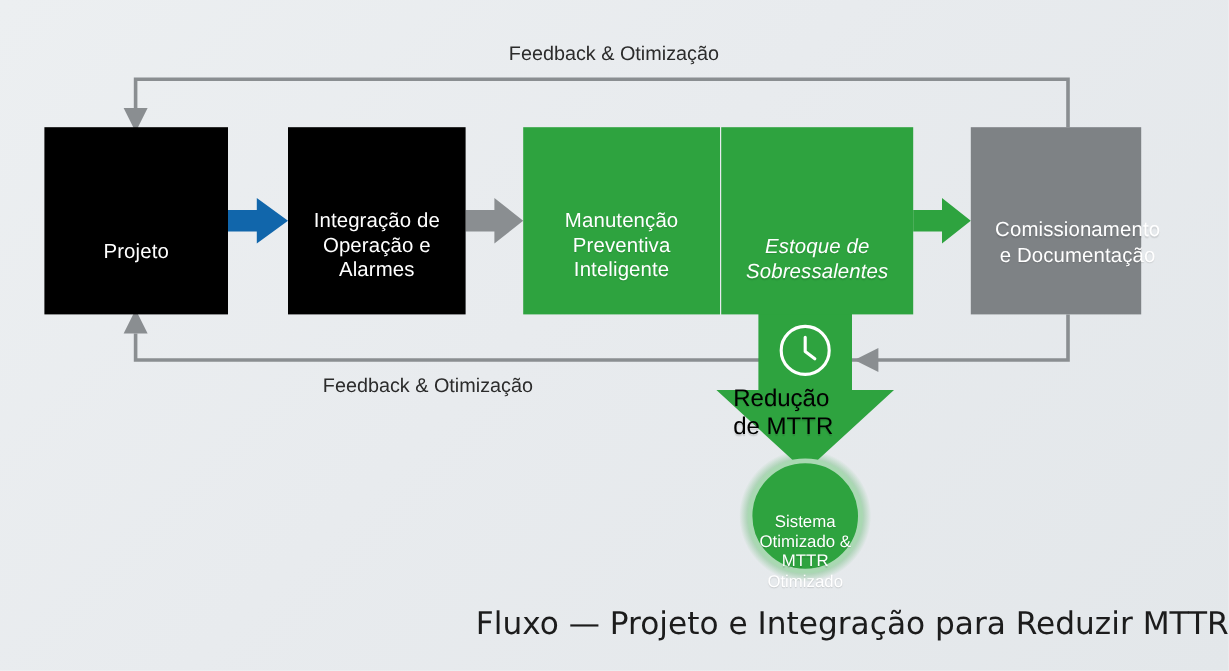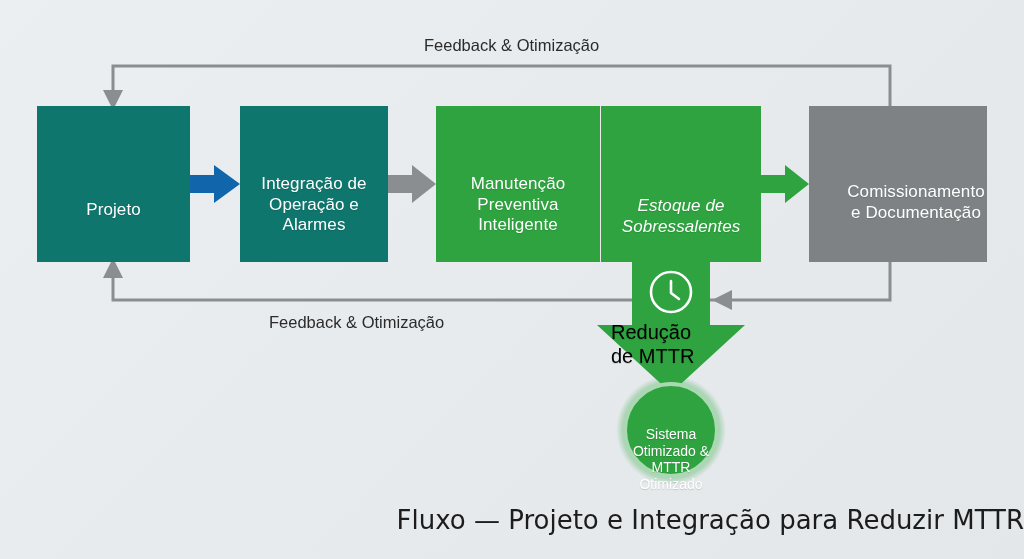--- a/index.html
+++ b/index.html
@@ -8,21 +8,21 @@
     background:linear-gradient(135deg,#eceff1 0%,#e8ebee 45%,#e3e7ea 100%);
     font-family:"Liberation Sans",sans-serif;
     overflow:hidden;position:relative;
   }
   #stage{position:absolute;left:0;top:0;width:1024px;height:559px;}
   svg.layer{position:absolute;left:0;top:0;width:1024px;height:559px;}
   .node{position:absolute;box-sizing:border-box;display:flex;flex-direction:column;
         align-items:center;justify-content:flex-start;color:#fff;text-align:center;}
   .node .lbl{font-size:17px;line-height:1.22;font-weight:400;letter-spacing:.1px;
              text-shadow:0 1px 1px rgba(0,0,0,.12);}
-  .blue{background:#0f766e;}
+  .blue{background:#000000;}
   .green{background:#2ea33f;}
   .gray{background:#7e8285;}
   .loop-label{position:absolute;font-size:16.5px;color:#2b2b2b;white-space:nowrap;}
   .arrow-label{position:absolute;color:#000000;font-size:20px;line-height:1.2;text-align:left;
                white-space:nowrap;text-shadow:0 1px 1px rgba(0,0,0,.13);}
   .circle-label{position:absolute;color:#fff;font-size:14px;line-height:1.18;
                 text-align:center;width:120px;text-shadow:0 1px 1px rgba(0,0,0,.15);margin-top:26px;}
   .title{position:absolute;left:0;width:1024px;text-align:right;
          font-size:26px;color:#1c1c1c;font-family:"DejaVu Sans",sans-serif;font-weight:400;}
 </style>
@@ -157,21 +157,21 @@
   </div>
 
   <div class="node green" style="left:436px;top:106px;width:164px;height:156px;">
     <div class="lbl" style="margin-top:68px;">Manutenção<br>Preventiva<br>Inteligente</div>
   </div>
 
   <div class="node green" style="left:601px;top:106px;width:160px;height:156px;">
     <div class="lbl" style="margin-top:90px;font-style:italic;">Estoque de<br>Sobressalentes</div>
   </div>
 
-  <div class="node gray" style="left:809px;top:106px;width:178px;height:156px;padding-left:36px;">
+  <div class="node gray" style="left:809px;top:106px;width:142px;height:156px;padding-left:36px;">
     <div class="lbl" style="margin-top:76px;">Comissionamento<br>e Documentação</div>
   </div>
 
   <div class="loop-label" style="left:424px;top:36px;">Feedback &amp; Otimização</div>
   <div class="loop-label" style="left:269px;top:313px;">Feedback &amp; Otimização</div>
 
   <div class="arrow-label" style="left:611px;top:320px;width:120px;">
     <span>Redução</span><br>
     <span>de MTTR</span>
   </div>

